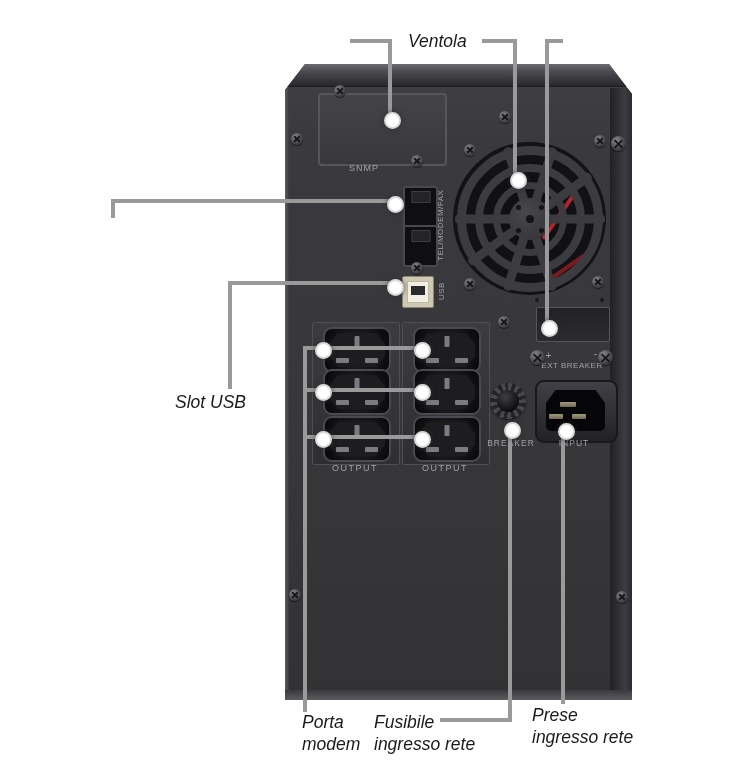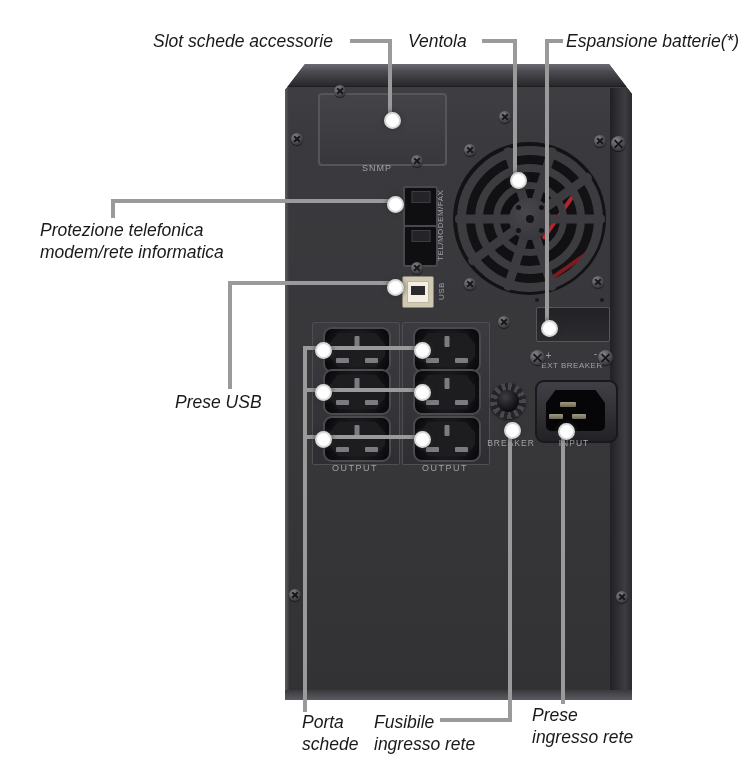--- a/index.html
+++ b/index.html
@@ -109,21 +109,21 @@
 <div class="page">
 
   <div class="ups">
     <div class="top-face"></div>
     <div class="right-face"></div>
     <div class="left-edge"></div>
     <div class="bottom-face"></div>
   </div>
 
   <div class="snmp-plate"></div>
-  <div class="ptxt" style="left:353px;top:163px;width:48px;">SNMP</div>
+  <div class="ptxt" style="left:340px;top:163px;width:48px;">SNMP</div>
 
   <div class="fan">
     <div class="wire" style="left:104px;top:46px;width:4px;height:56px;background:#b3252d;transform:rotate(35deg);"></div>
     <div class="wire" style="left:114px;top:100px;width:4px;height:48px;background:#7e1a20;transform:rotate(55deg);"></div>
     <div class="spoke" style="transform:translate(-50%,-50%) rotate(18deg);"></div>
     <div class="spoke" style="transform:translate(-50%,-50%) rotate(90deg);"></div>
     <div class="spoke" style="transform:translate(-50%,-50%) rotate(162deg);"></div>
     <div class="spoke" style="transform:translate(-50%,-50%) rotate(234deg);"></div>
     <div class="ring r1"></div>
     <div class="ring r2"></div>
@@ -255,34 +255,28 @@
   <div class="dot" style="left:387px;top:279px;"></div>
   <div class="dot" style="left:315px;top:342px;"></div>
   <div class="dot" style="left:315px;top:384px;"></div>
   <div class="dot" style="left:315px;top:431px;"></div>
   <div class="dot" style="left:414px;top:342px;"></div>
   <div class="dot" style="left:414px;top:384px;"></div>
   <div class="dot" style="left:414px;top:431px;"></div>
   <div class="dot" style="left:504px;top:422px;"></div>
   <div class="dot" style="left:558px;top:423px;"></div>
 
-  <div class="lab" style="left:153px;top:30px;">Slot schede accessorie</div>
   <div class="lab" style="left:408px;top:30px;">Ventola</div>
-  <div class="lab" style="left:566px;top:30px;">Espansione batterie(*)</div>
-
-  <div class="lab" style="left:40px;top:219px;">
-    <div>Protezione telefonica</div>
-    <div>modem/rete informatica</div>
-  </div>
-
-  <div class="lab" style="left:175px;top:391px;">Prese USB</div>
+
+
+  <div class="lab" style="left:175px;top:391px;">Slot USB</div>
 
   <div class="lab" style="left:302px;top:711px;">
     <div>Porta</div>
-    <div>schede</div>
+    <div>modem</div>
   </div>
 
   <div class="lab" style="left:374px;top:711px;">
     <div>Fusibile</div>
     <div>ingresso rete</div>
   </div>
 
   <div class="lab" style="left:532px;top:704px;">
     <div>Prese</div>
     <div>ingresso rete</div>

